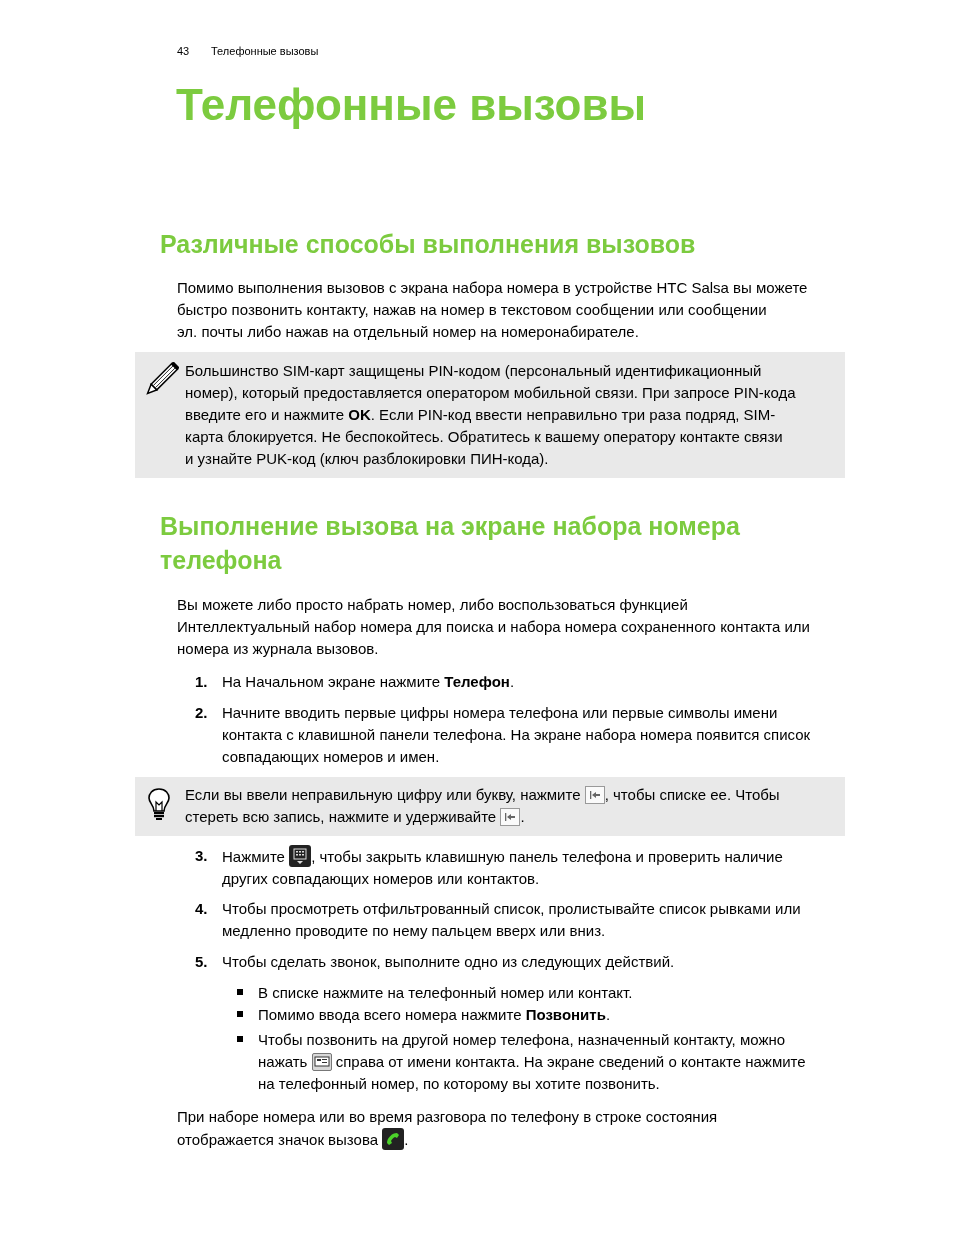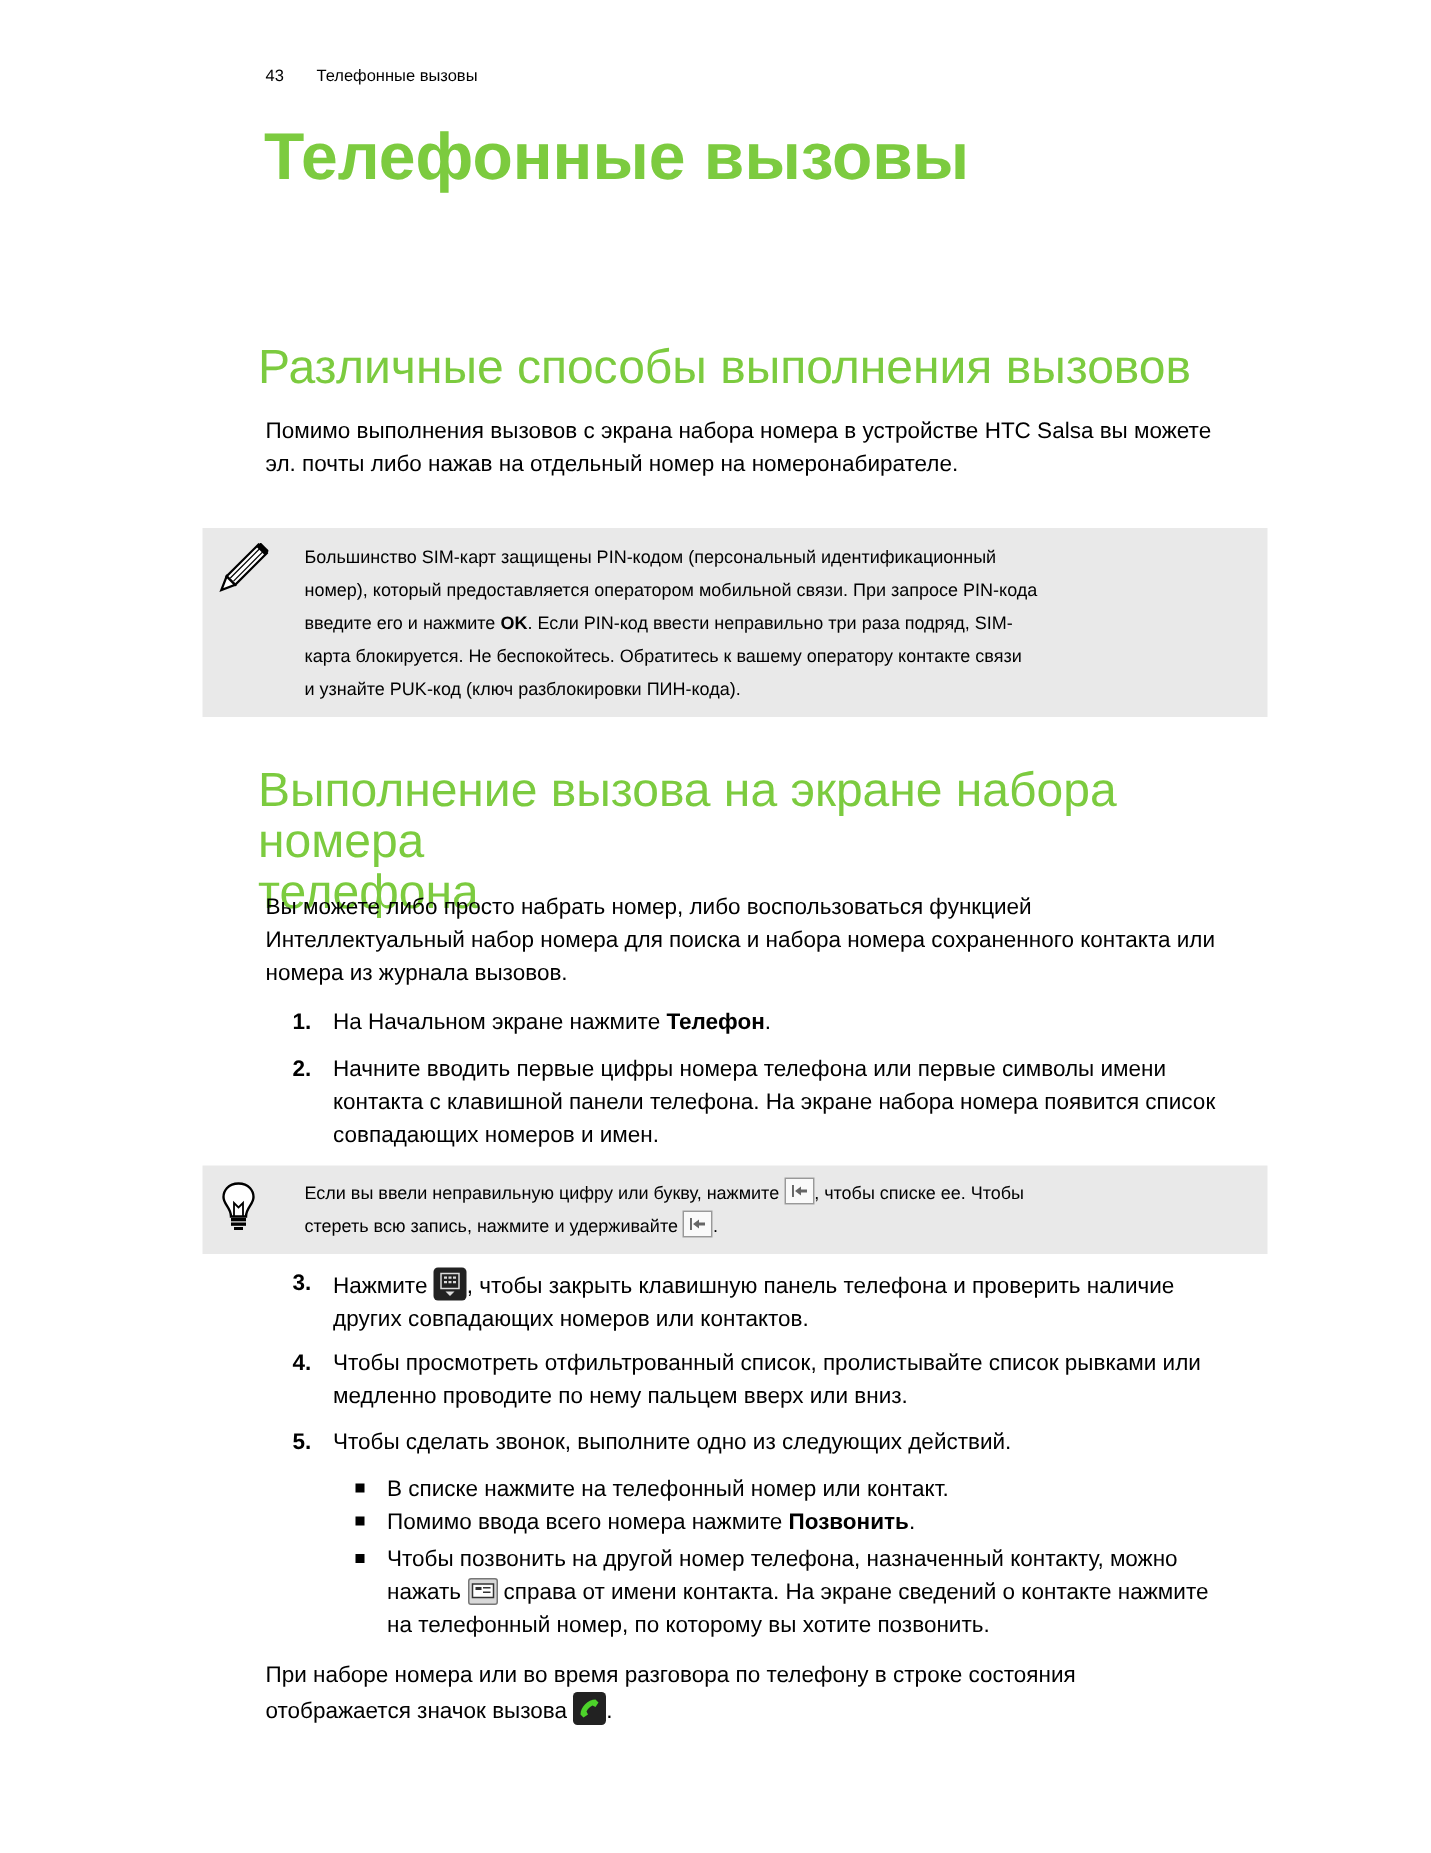--- a/index.html
+++ b/index.html
@@ -8,31 +8,31 @@
     font-family: "Liberation Sans", sans-serif; color: #000;
   }
   .page { position: absolute; left: 0; top: 0; width: 954px; height: 898px; padding-left: 48px; }
   .header { position: absolute; left: 177px; top: 45px; font-size: 11px; color: #000; }
   .header .num { display: inline-block; width: 34px; }
   .title {
     position: absolute; left: 176px; top: 80px; margin: 0;
     font-size: 44px; font-weight: bold; color: #7ccb3f; letter-spacing: 0px;
   }
   .h2 {
-    position: absolute; left: 172px; margin: 0; font-size: 32px; font-weight: normal;
+    position: absolute; left: 160px; margin: 0; font-size: 25px; font-weight: bold;
     color: #7ccb3f; line-height: 34px; width: 680px;
   }
   .para {
     position: absolute; left: 177px; width: 665px; font-size: 15px; line-height: 22px; margin: 0;
   }
   .note {
     position: absolute; left: 135px; width: 710px; background: #e9e9e9;
   }
   .note .txt {
-    position: absolute; left: 68px; width: 650px; font-size: 12px; line-height: 22px;
+    position: absolute; left: 50px; width: 650px; font-size: 15px; line-height: 22px;
   }
   .note .ico { position: absolute; left: 8px; }
   .step { position: absolute; left: 195px; width: 650px; font-size: 15px; line-height: 22px; }
   .step .n { position: absolute; left: 0; font-weight: bold; }
   .step .t { position: absolute; left: 27px; width: 620px; }
   .bullet { position: absolute; left: 237px; width: 600px; font-size: 15px; line-height: 22px; }
   .bullet .b { position: absolute; left: 0; top: 7px; width: 6px; height: 6px; background: #000; }
   .bullet .t { position: absolute; left: 21px; width: 580px; }
   .keybox {
     display: inline-block; width: 20px; height: 18px; border: 1px solid #999; background: #fafafa;
@@ -57,20 +57,21 @@
   <div class="header">
     <span class="num">43</span><span>Телефонные вызовы</span>
   </div>
 
   <h1 class="title">Телефонные вызовы</h1>
 
   <h2 class="h2" style="top:227px;">Различные способы выполнения вызовов</h2>
 
   <div class="para" style="top:277px;">
     <div>Помимо выполнения вызовов с экрана набора номера в устройстве HTC Salsa вы можете</div>
+    <div>быстро позвонить контакту, нажав на номер в текстовом сообщении или сообщении</div>
     <div>эл. почты либо нажав на отдельный номер на номеронабирателе.</div>
   </div>
 
   <div class="note" style="top:352px; height:126px;">
     <div class="ico" style="top:10px;">
       <svg width="36" height="36" viewBox="0 0 36 36">
         <g transform="rotate(45 18 18)">
           <rect x="14" y="-2" width="8" height="30" fill="#fff" stroke="#000" stroke-width="1.5"></rect>
           <line x1="16.5" y1="-1" x2="16.5" y2="27" stroke="#000" stroke-width="0.8"></line>
           <line x1="19.5" y1="-1" x2="19.5" y2="27" stroke="#000" stroke-width="0.8"></line>

